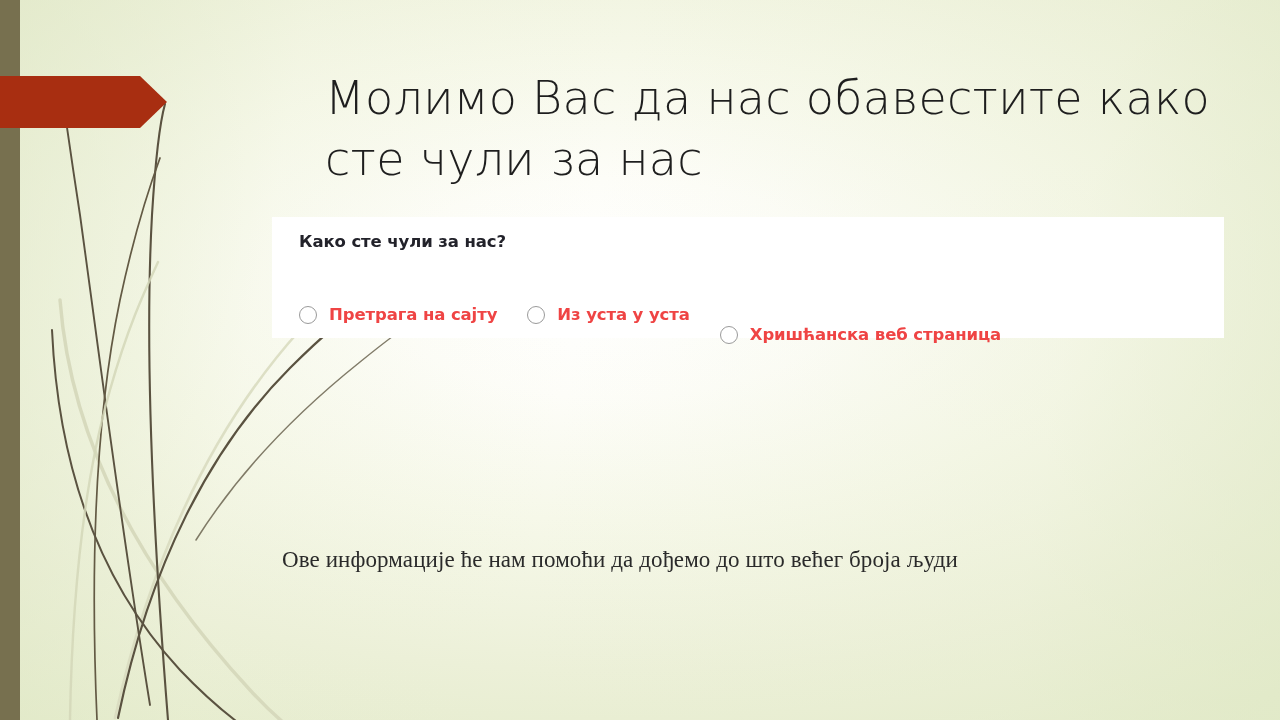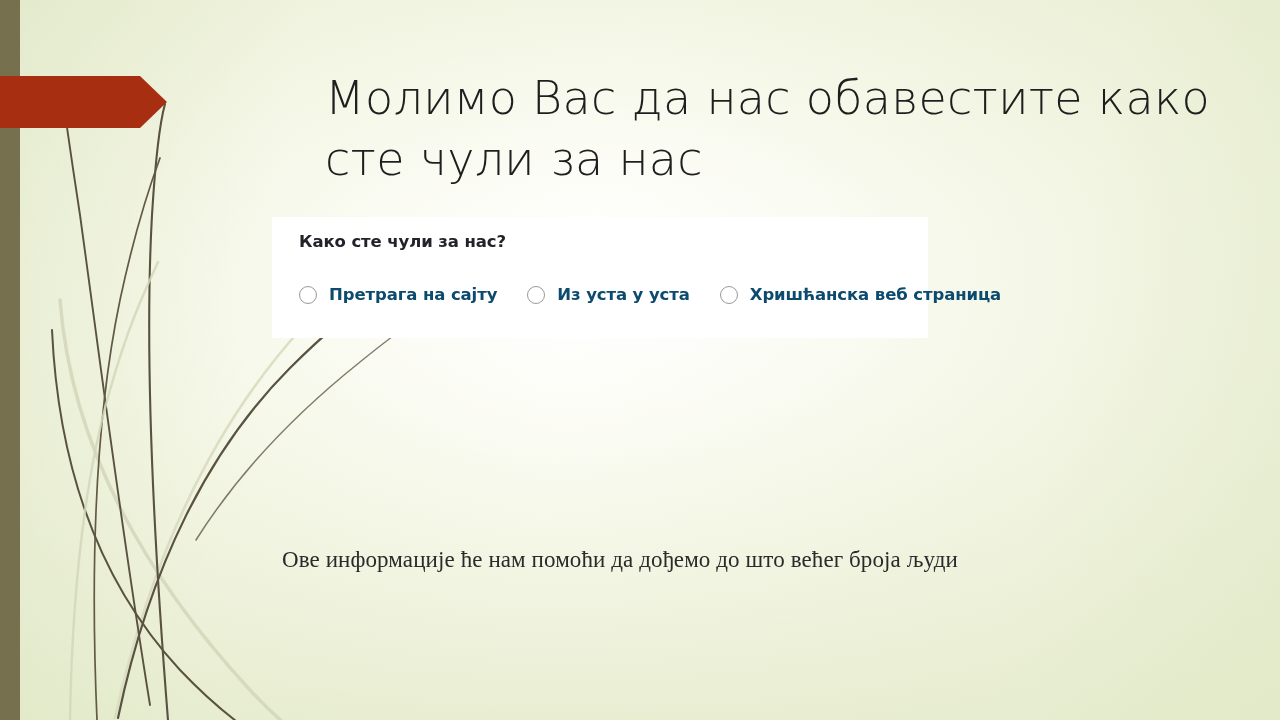--- a/index.html
+++ b/index.html
@@ -96,21 +96,21 @@
     color: #1e1e1e;
     white-space: pre-line;
     margin-left: 46px;
   }
 
   
   .form-card {
     position: absolute;
     left: 272px;
     top: 217px;
-    width: 656px;
+    width: 952px;
     height: 121px;
     background: #ffffff;
   }
 
   .form-question {
     position: absolute;
     left: 27px;
     top: 15px;
     font-family: "DejaVu Sans", sans-serif;
     font-weight: bold;
@@ -127,38 +127,38 @@
     align-items: center;
     gap: 0;
   }
 
   .option {
     display: flex;
     align-items: center;
     margin-right: 30px;
   }
 
-  .option:last-child { margin-right: 0; }
+  .option:last-child { margin-right: 0; margin-top: 40px; }
 
   .radio {
     width: 18px;
     height: 18px;
     border: 1.7px solid #9a9a9a;
     border-radius: 50%;
     background: #ffffff;
     box-sizing: border-box;
     flex: 0 0 auto;
   }
 
   .option-label {
     margin-left: 12px;
     font-family: "DejaVu Sans", sans-serif;
     font-weight: bold;
     font-size: 16.5px;
-    color: #0c4a6e;
+    color: #ef4444;
     white-space: nowrap;
     letter-spacing: -0.1px;
   }
 
   
   .caption {
     position: absolute;
     left: 282px;
     top: 546px;
     width: 900px;

